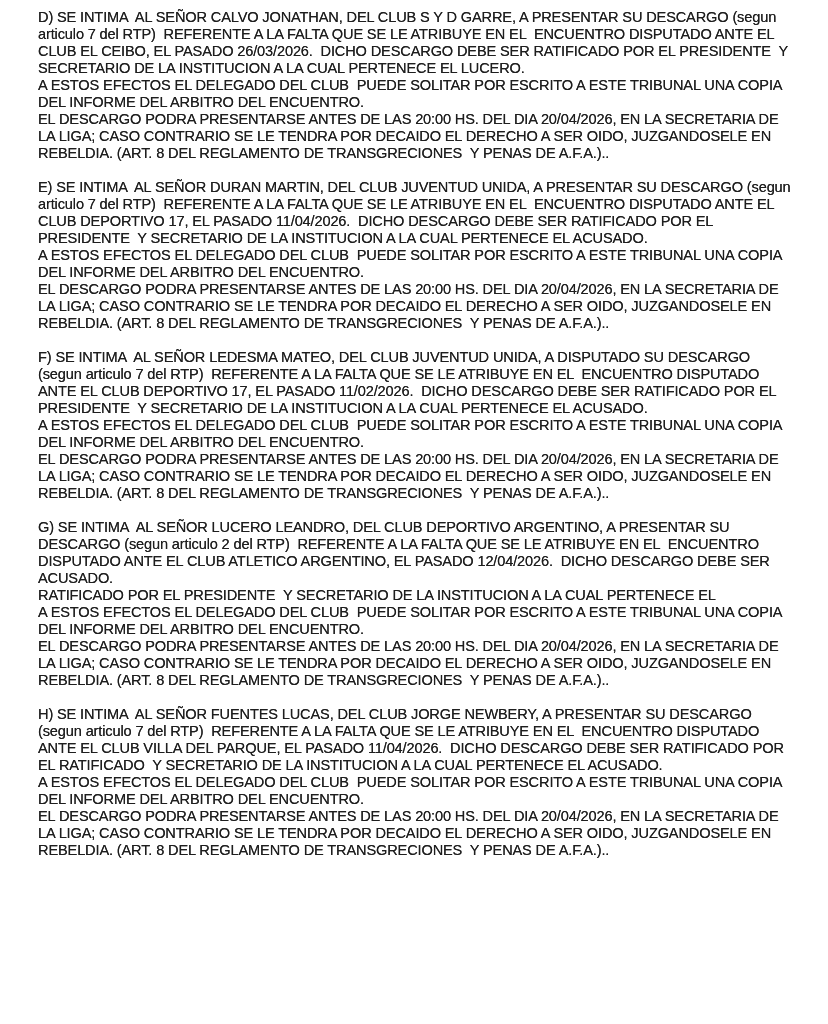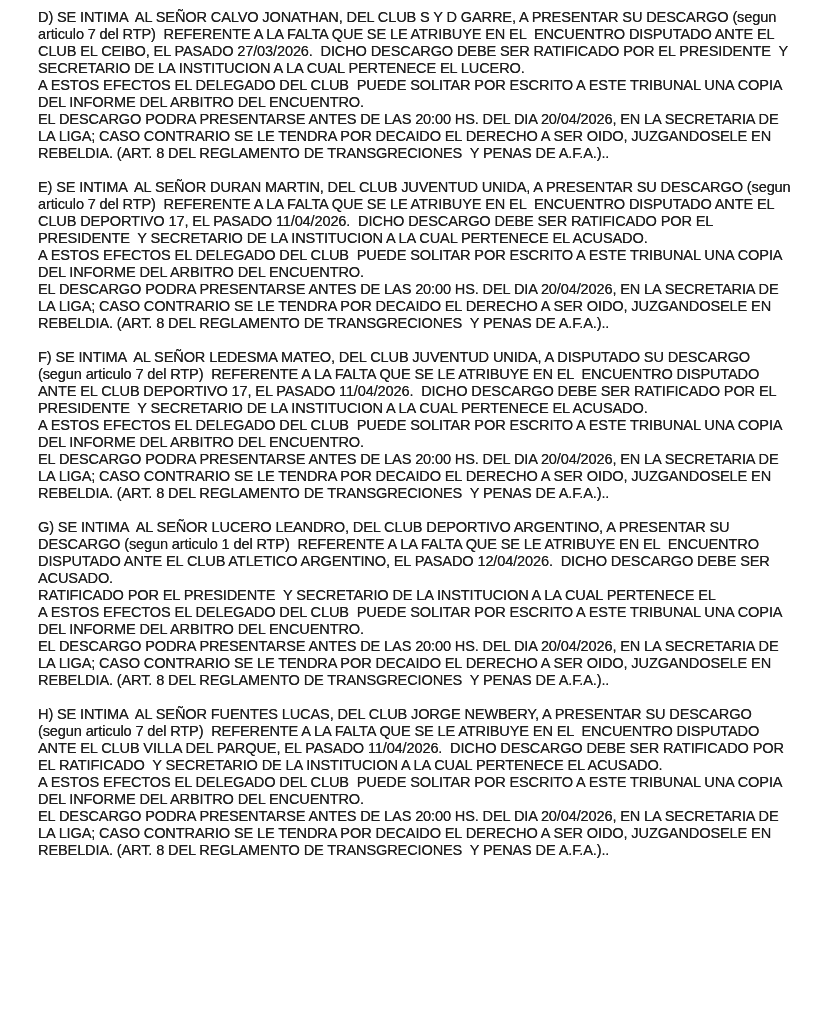--- a/index.html
+++ b/index.html
@@ -35,21 +35,21 @@
   }
 </style>
 </head>
 <body>
 
 <main class="page">
   <div id="paragraphs">
       <div class="paragraph">
         <div class="line">D) SE INTIMA  AL SEÑOR CALVO JONATHAN, DEL CLUB S Y D GARRE, A PRESENTAR SU DESCARGO (segun</div>
         <div class="line">articulo 7 del RTP)  REFERENTE A LA FALTA QUE SE LE ATRIBUYE EN EL  ENCUENTRO DISPUTADO ANTE EL</div>
-        <div class="line">CLUB EL CEIBO, EL PASADO 27/03/2026.  DICHO DESCARGO DEBE SER RATIFICADO POR EL PRESIDENTE  Y</div>
+        <div class="line">CLUB EL CEIBO, EL PASADO 26/03/2026.  DICHO DESCARGO DEBE SER RATIFICADO POR EL PRESIDENTE  Y</div>
         <div class="line">SECRETARIO DE LA INSTITUCION A LA CUAL PERTENECE EL LUCERO.</div>
         <div class="line">A ESTOS EFECTOS EL DELEGADO DEL CLUB  PUEDE SOLITAR POR ESCRITO A ESTE TRIBUNAL UNA COPIA</div>
         <div class="line">DEL INFORME DEL ARBITRO DEL ENCUENTRO.</div>
         <div class="line">EL DESCARGO PODRA PRESENTARSE ANTES DE LAS 20:00 HS. DEL DIA 20/04/2026, EN LA SECRETARIA DE</div>
         <div class="line">LA LIGA; CASO CONTRARIO SE LE TENDRA POR DECAIDO EL DERECHO A SER OIDO, JUZGANDOSELE EN</div>
         <div class="line">REBELDIA. (ART. 8 DEL REGLAMENTO DE TRANSGRECIONES  Y PENAS DE A.F.A.)..</div>
       </div>
       <div class="paragraph">
         <div class="line">E) SE INTIMA  AL SEÑOR DURAN MARTIN, DEL CLUB JUVENTUD UNIDA, A PRESENTAR SU DESCARGO (segun</div>
         <div class="line">articulo 7 del RTP)  REFERENTE A LA FALTA QUE SE LE ATRIBUYE EN EL  ENCUENTRO DISPUTADO ANTE EL</div>
@@ -57,31 +57,31 @@
         <div class="line">PRESIDENTE  Y SECRETARIO DE LA INSTITUCION A LA CUAL PERTENECE EL ACUSADO.</div>
         <div class="line">A ESTOS EFECTOS EL DELEGADO DEL CLUB  PUEDE SOLITAR POR ESCRITO A ESTE TRIBUNAL UNA COPIA</div>
         <div class="line">DEL INFORME DEL ARBITRO DEL ENCUENTRO.</div>
         <div class="line">EL DESCARGO PODRA PRESENTARSE ANTES DE LAS 20:00 HS. DEL DIA 20/04/2026, EN LA SECRETARIA DE</div>
         <div class="line">LA LIGA; CASO CONTRARIO SE LE TENDRA POR DECAIDO EL DERECHO A SER OIDO, JUZGANDOSELE EN</div>
         <div class="line">REBELDIA. (ART. 8 DEL REGLAMENTO DE TRANSGRECIONES  Y PENAS DE A.F.A.)..</div>
       </div>
       <div class="paragraph">
         <div class="line">F) SE INTIMA  AL SEÑOR LEDESMA MATEO, DEL CLUB JUVENTUD UNIDA, A DISPUTADO SU DESCARGO</div>
         <div class="line">(segun articulo 7 del RTP)  REFERENTE A LA FALTA QUE SE LE ATRIBUYE EN EL  ENCUENTRO DISPUTADO</div>
-        <div class="line">ANTE EL CLUB DEPORTIVO 17, EL PASADO 11/04/2026.  DICHO DESCARGO DEBE SER RATIFICADO POR EL</div>
+        <div class="line">ANTE EL CLUB DEPORTIVO 17, EL PASADO 11/02/2026.  DICHO DESCARGO DEBE SER RATIFICADO POR EL</div>
         <div class="line">PRESIDENTE  Y SECRETARIO DE LA INSTITUCION A LA CUAL PERTENECE EL ACUSADO.</div>
         <div class="line">A ESTOS EFECTOS EL DELEGADO DEL CLUB  PUEDE SOLITAR POR ESCRITO A ESTE TRIBUNAL UNA COPIA</div>
         <div class="line">DEL INFORME DEL ARBITRO DEL ENCUENTRO.</div>
         <div class="line">EL DESCARGO PODRA PRESENTARSE ANTES DE LAS 20:00 HS. DEL DIA 20/04/2026, EN LA SECRETARIA DE</div>
         <div class="line">LA LIGA; CASO CONTRARIO SE LE TENDRA POR DECAIDO EL DERECHO A SER OIDO, JUZGANDOSELE EN</div>
         <div class="line">REBELDIA. (ART. 8 DEL REGLAMENTO DE TRANSGRECIONES  Y PENAS DE A.F.A.)..</div>
       </div>
       <div class="paragraph">
         <div class="line">G) SE INTIMA  AL SEÑOR LUCERO LEANDRO, DEL CLUB DEPORTIVO ARGENTINO, A PRESENTAR SU</div>
-        <div class="line">DESCARGO (segun articulo 1 del RTP)  REFERENTE A LA FALTA QUE SE LE ATRIBUYE EN EL  ENCUENTRO</div>
+        <div class="line">DESCARGO (segun articulo 2 del RTP)  REFERENTE A LA FALTA QUE SE LE ATRIBUYE EN EL  ENCUENTRO</div>
         <div class="line">DISPUTADO ANTE EL CLUB ATLETICO ARGENTINO, EL PASADO 12/04/2026.  DICHO DESCARGO DEBE SER</div>
         <div class="line">ACUSADO.</div>
         <div class="line">RATIFICADO POR EL PRESIDENTE  Y SECRETARIO DE LA INSTITUCION A LA CUAL PERTENECE EL</div>
         <div class="line">A ESTOS EFECTOS EL DELEGADO DEL CLUB  PUEDE SOLITAR POR ESCRITO A ESTE TRIBUNAL UNA COPIA</div>
         <div class="line">DEL INFORME DEL ARBITRO DEL ENCUENTRO.</div>
         <div class="line">EL DESCARGO PODRA PRESENTARSE ANTES DE LAS 20:00 HS. DEL DIA 20/04/2026, EN LA SECRETARIA DE</div>
         <div class="line">LA LIGA; CASO CONTRARIO SE LE TENDRA POR DECAIDO EL DERECHO A SER OIDO, JUZGANDOSELE EN</div>
         <div class="line">REBELDIA. (ART. 8 DEL REGLAMENTO DE TRANSGRECIONES  Y PENAS DE A.F.A.)..</div>
       </div>
       <div class="paragraph">

